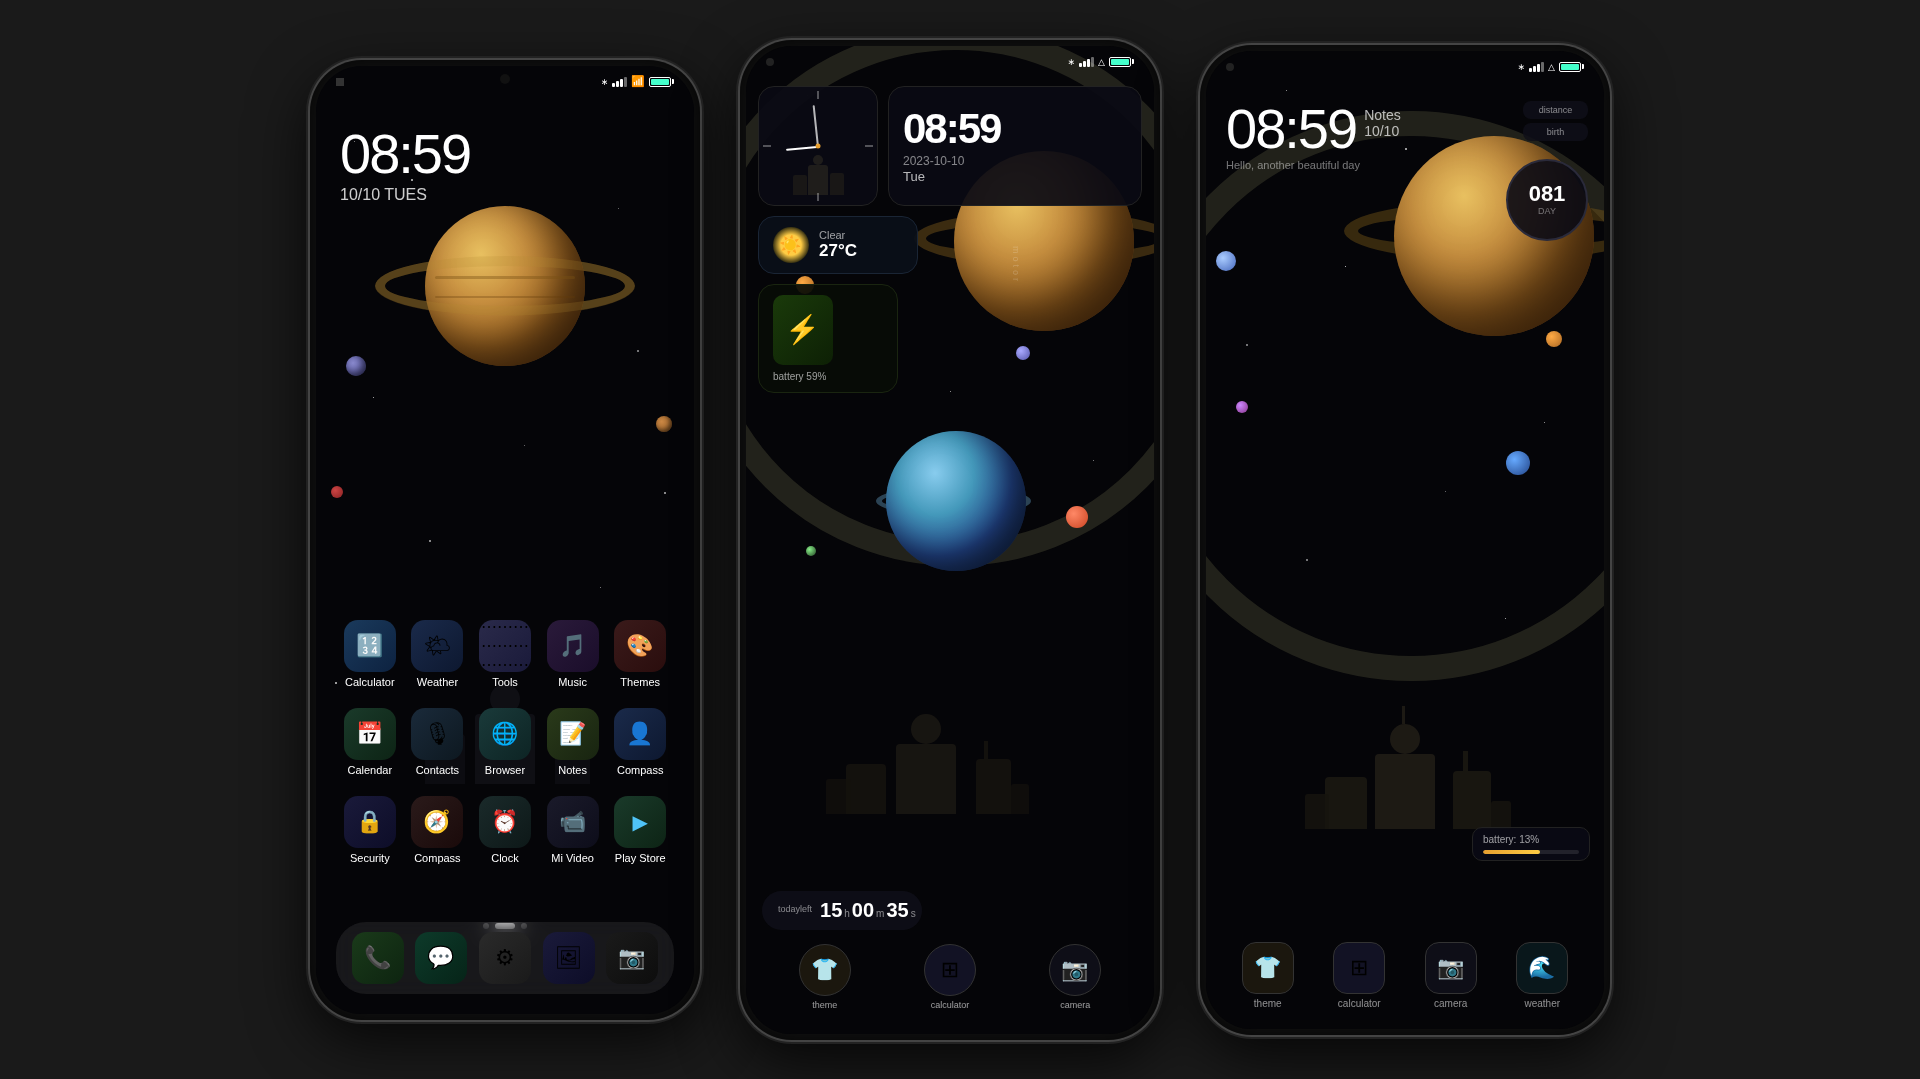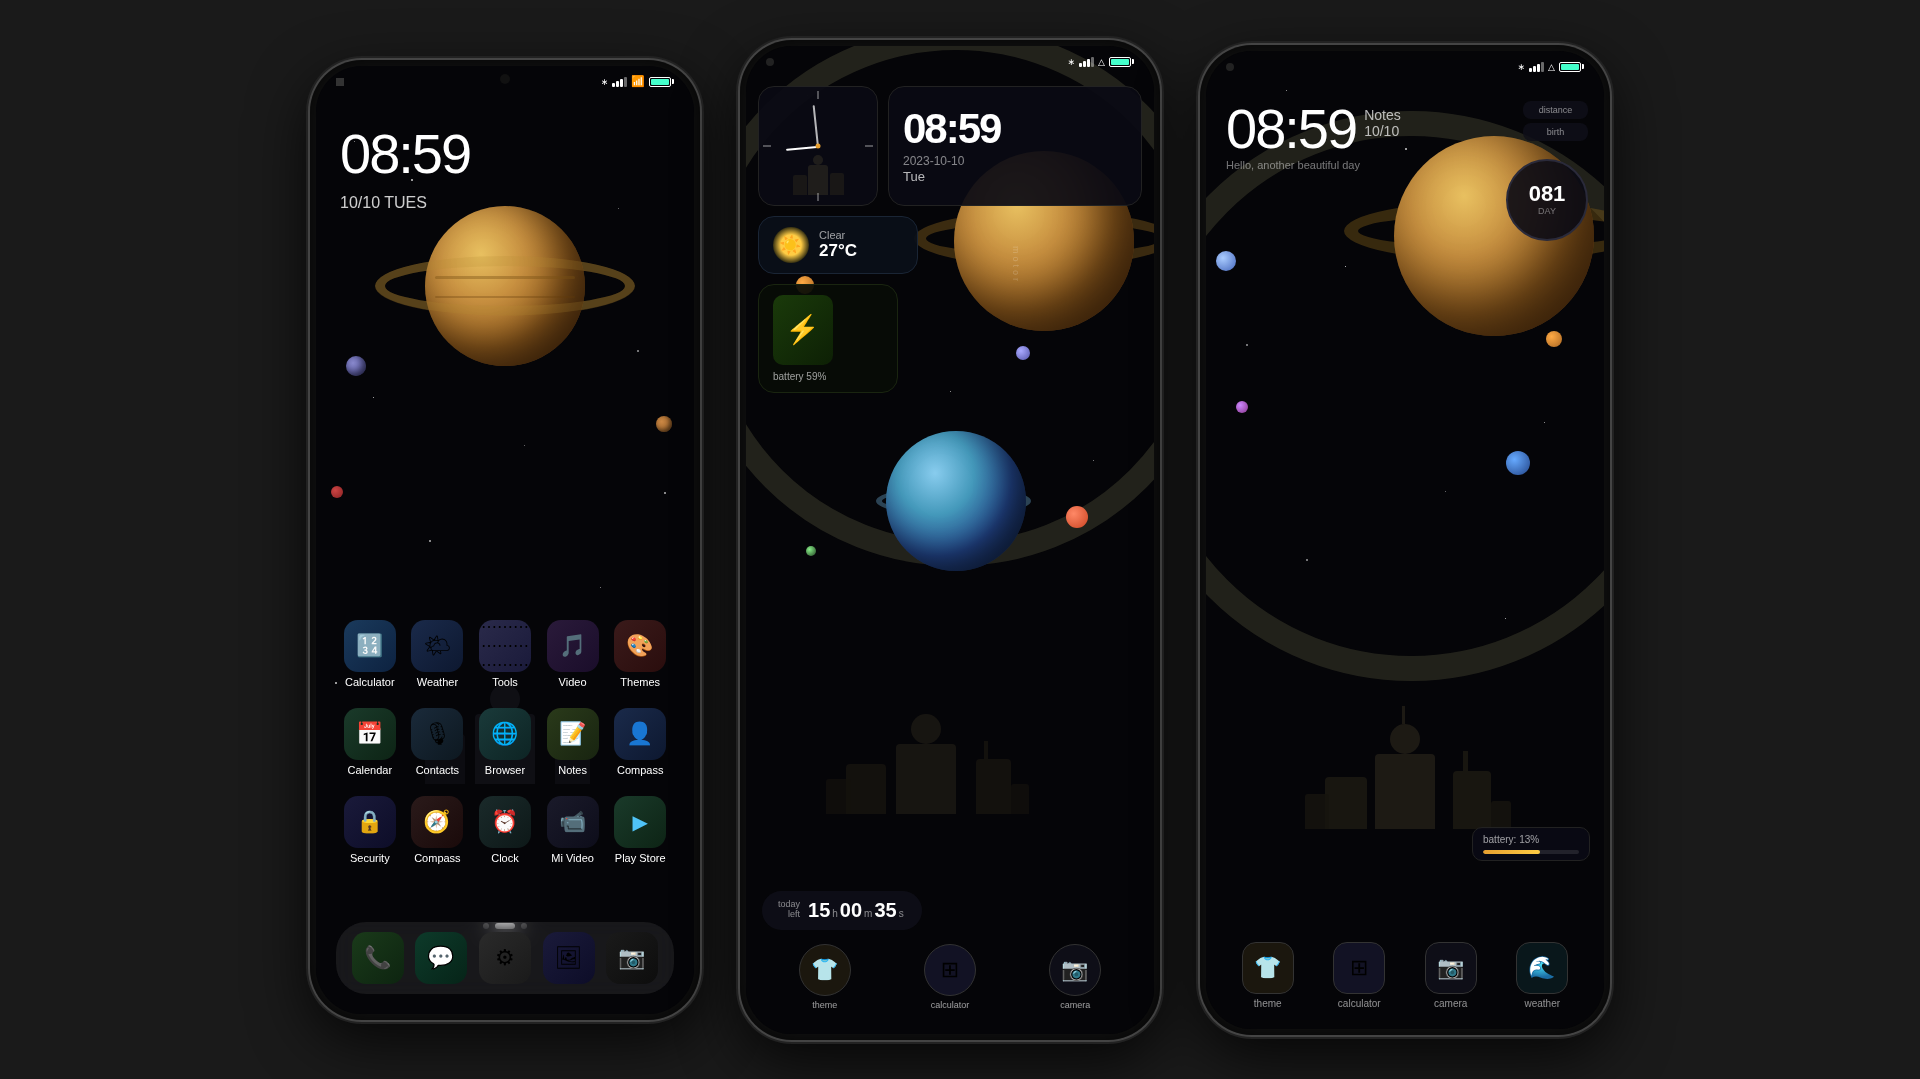--- a/index.html
+++ b/index.html
@@ -195,21 +195,21 @@
       font-size: 56px;
       font-weight: 300;
       color: white;
       letter-spacing: -2px;
       line-height: 1;
     }
 
     .clock-date {
       font-size: 16px;
       color: rgba(255,255,255,0.8);
-      margin-top: 12px;
+      margin-top: 4px;
     }
 
     
     .dock {
       position: absolute;
       bottom: 20px;
       left: 20px; right: 20px;
       display: flex;
       justify-content: space-around;
       background: rgba(255,255,255,0.08);
@@ -390,21 +390,21 @@
         <div class="app-item">
           <div class="app-icon icon-weather">🌤</div>
           <span class="app-label">Weather</span>
         </div>
         <div class="app-item">
           <div class="app-icon icon-tools" style="font-size:16px;">⋯⋯⋯<br>⋯⋯⋯<br>⋯⋯⋯</div>
           <span class="app-label">Tools</span>
         </div>
         <div class="app-item">
           <div class="app-icon icon-music">🎵</div>
-          <span class="app-label">Video</span>
+          <span class="app-label">Music</span>
         </div>
         <div class="app-item">
           <div class="app-icon icon-themes">🎨</div>
           <span class="app-label">Themes</span>
         </div>
       </div>
 
       <div class="app-row">
         <div class="app-item">
           <div class="app-icon icon-calendar">📅</div>
@@ -574,21 +574,21 @@
       <div style="background:rgba(8,12,6,0.92);border-radius:16px;padding:10px 14px;border:1px solid #1a2510;margin-bottom:10px;width:140px;position:relative;">
 
         <div style="width:60px;height:70px;background:linear-gradient(135deg,#1a3a0a,#0d2005);border-radius:10px;display:flex;align-items:center;justify-content:center;font-size:28px;margin-bottom:6px;">⚡</div>
         <div style="font-size:10px;color:rgba(255,255,255,0.6);">battery 59%</div>
       </div>
     </div>
 
     <div style="position:absolute;bottom:0;left:0;right:0;padding:10px 16px 24px;z-index:5;">
 
       <div style="background:rgba(15,15,25,0.85);border-radius:30px;padding:8px 16px;display:flex;align-items:center;gap:8px;margin-bottom:14px;width:160px;">
-        <div style="display:flex;flex-direction:column;align-items:flex-end;line-height:1.1;">
+        <div style="display:flex;flex-direction:row;align-items:flex-end;line-height:1.1;">
           <span style="font-size:9px;color:rgba(255,255,255,0.5);">today</span>
           <span style="font-size:9px;color:rgba(255,255,255,0.5);">left</span>
         </div>
         <div style="display:flex;align-items:baseline;gap:2px;">
           <span style="font-size:20px;color:white;font-weight:700;">15</span>
           <span style="font-size:10px;color:rgba(255,255,255,0.5);">h</span>
           <span style="font-size:20px;color:white;font-weight:700;">00</span>
           <span style="font-size:10px;color:rgba(255,255,255,0.5);">m</span>
           <span style="font-size:20px;color:white;font-weight:700;">35</span>
           <span style="font-size:10px;color:rgba(255,255,255,0.5);">s</span>

